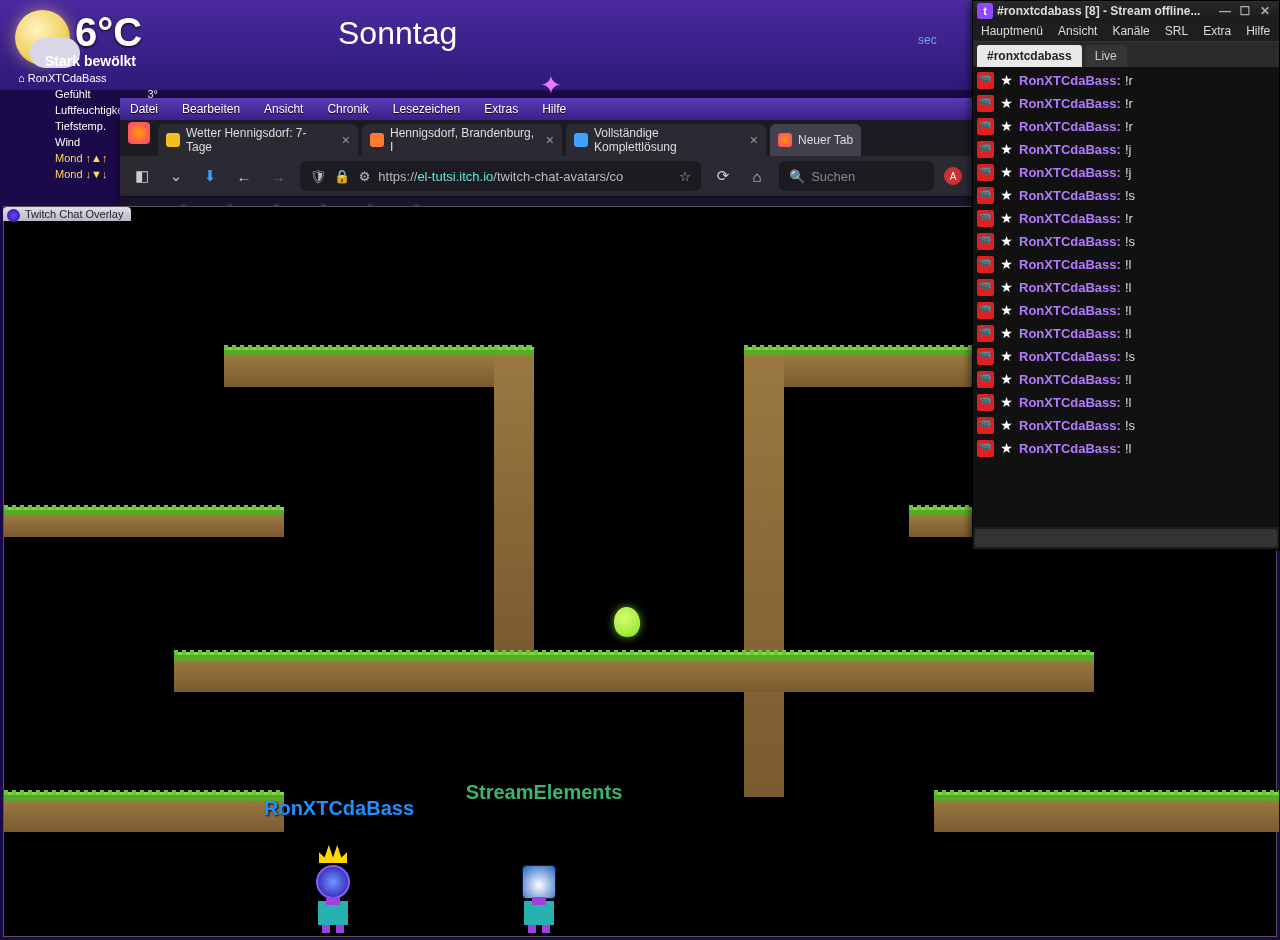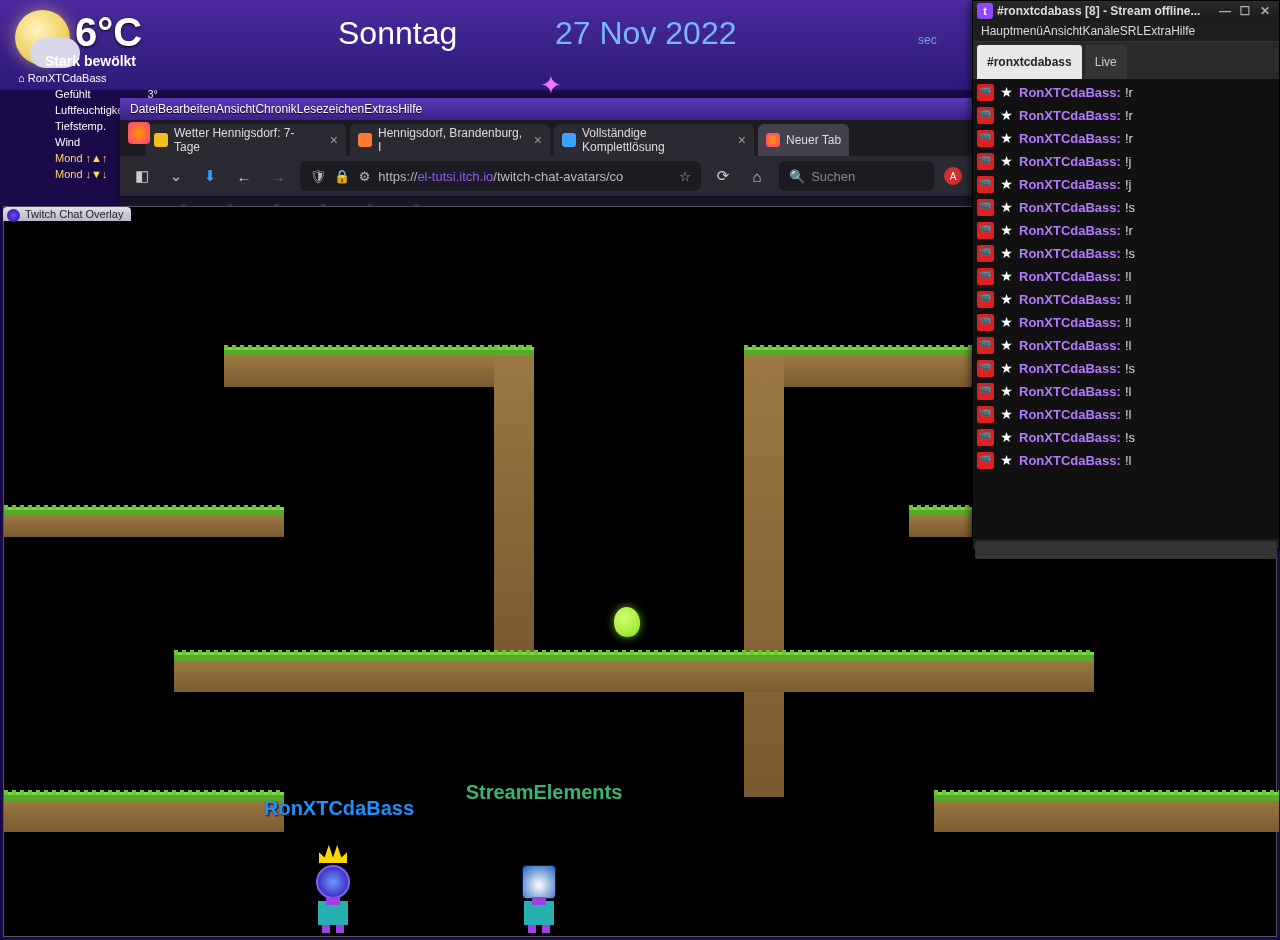--- a/index.html
+++ b/index.html
@@ -18,32 +18,32 @@
 .hdr-date{ position:absolute; left:555px; top:15px; color:#7bb4ff; font-size:32px; }
 .hdr-time{ position:absolute; left:795px; top:15px; color:#fff; font-size:32px; letter-spacing:3px; }
 .hdr-sec{ position:absolute; left:918px; top:33px; color:#7aa0e8; font-size:12px; }
 
 .wrows{ position:absolute; left:18px; top:86px; color:#fff; font-size:11px; line-height:16px; width:140px; }
 .wrows div{ display:flex; justify-content:space-between;margin-left:37px; }
 .moon{ color:#ffd860; }
 
 
 .ff { position:absolute; left:120px; top:98px; width:852px; background:#1c1b22; border-radius:6px 6px 0 0; box-shadow:0 2px 10px rgba(0,0,0,.6); }
-.ffmenu{ display:flex; gap:0; padding:4px 10px; background:linear-gradient(#5a3ab8,#3a2088); color:#fff; font-size:12px; }
+.ffmenu{ display:flex; gap:24px; padding:4px 10px; background:linear-gradient(#5a3ab8,#3a2088); color:#fff; font-size:12px; }
 .ffmenu span{ text-shadow:0 1px 1px #000; cursor:pointer; }
-.fftabs{ display:flex; background:#1c1b22; height:36px; align-items:stretch; padding-left:24px; }
+.fftabs{ display:flex; background:#1c1b22; height:36px; align-items:stretch; padding-left:36px; }
 .fflogo{ position:absolute; left:8px; top:24px; width:22px; height:22px; border-radius:4px; background:radial-gradient(circle,#ff9a00,#ff3b84); }
 .fftab{ display:flex; align-items:center; gap:6px; padding:0 8px; margin:4px 2px 0; background:#2b2a33; border-radius:6px 6px 0 0; color:#ddd; font-size:12px; max-width:200px; cursor:pointer; }
 .fftab.active{ background:#42414d; }
 .fav{ width:14px; height:14px; border-radius:3px; flex-shrink:0; }
 .tx{ color:#999; margin-left:4px; font-size:14px; }
 .ffaddr{ display:flex; align-items:center; gap:10px; background:#2b2a33; padding:6px 10px; height:40px; }
 .ib{ width:24px; height:24px; display:flex; align-items:center; justify-content:center; color:#ccc; font-size:15px; cursor:pointer; }
 .url{ flex:1; display:flex; align-items:center; background:#1c1b22; border-radius:6px; padding:4px 10px; color:#bbb; font-size:13px; gap:8px; height:30px; }
-.url .host{ color:#8b5cf6;text-align:right; }
+.url .host{ color:#5eead4;text-align:right; }
 .srch{ width:155px; display:flex; align-items:center; background:#1c1b22; border-radius:6px; padding:4px 10px; color:#888; font-size:13px; gap:6px; height:30px; }
 .blur{ position:absolute; left:0; right:0; top:98px; height:20px; background:#1a1a1e; display:flex; gap:40px; padding-left:60px; align-items:center; filter:blur(1px); opacity:.7;}
 .blur span{ color:#666; font-size:11px; }
 
 
 .ovl { position:absolute; left:3px; top:206px; right:3px; bottom:3px; background:#000; border:1px solid #555; }
 .ovltit{ position:absolute; left:3px; top:-18px; background:linear-gradient(#e0e0e8,#b8b8c8); padding:1px 8px 1px 22px; font-size:11px; color:#222; border-radius:4px 4px 0 0;}
 .ovltit::before{ content:""; position:absolute; left:4px; top:2px; width:13px; height:13px; border-radius:50%; background:radial-gradient(circle,#6a4aff,#2a0a88); }
 
 
@@ -61,24 +61,24 @@
 .avbody{ position:absolute; width:30px; height:24px; background:#28b0b0; }
 .avbody::before{ content:""; position:absolute; top:-4px; left:8px; width:14px; height:8px; background:#a040e0; }
 .avbody::after{ content:""; position:absolute; bottom:-8px; left:4px; width:8px; height:8px; background:#a040e0; box-shadow:14px 0 #a040e0; }
 
 
 .cw{ position:absolute; right:0; top:0; width:308px; height:550px; background:#1e1e1e; border:1px solid #000; box-shadow:-2px 2px 8px rgba(0,0,0,.6); z-index:50; }
 .cwtit{ background:linear-gradient(#2a2a2a,#1a1a1a); padding:2px 4px; display:flex; align-items:center; gap:4px; color:#ddd; font-size:12px; font-weight:bold; }
 .cwtit .ti{ width:16px; height:16px; background:#9146ff; border-radius:3px; display:flex; align-items:center; justify-content:center; font-size:11px; color:#fff;}
 .winb{ margin-left:auto; display:flex; }
 .winb span{ width:20px; text-align:center; color:#aaa; cursor:pointer; font-size:12px; }
-.cwmenu{ display:flex; gap:0; padding:3px 8px; background:#1e1e1e; color:#ddd; font-size:12px; border-bottom:1px solid #333; }
+.cwmenu{ display:flex; gap:15px; padding:3px 8px; background:#1e1e1e; color:#ddd; font-size:12px; border-bottom:1px solid #333; }
 .cwmenu span{ cursor:pointer; }
 .cwtabs{ display:flex; background:#2a2a2a; padding:3px 4px 0; gap:3px; }
-.cwtab{ padding:10px 10px; background:#e8e8e8; color:#222; font-size:12px; font-weight:bold; border-radius:3px 3px 0 0; cursor:pointer;}
+.cwtab{ padding:4px 10px; background:#e8e8e8; color:#222; font-size:12px; font-weight:bold; border-radius:3px 3px 0 0; cursor:pointer;}
 .cwtab.dark{ background:#353535; color:#ccc; font-weight:normal;}
 .cwbody{ background:#111; height:460px; overflow:hidden; padding:2px 4px; }
 .msg{ display:flex; align-items:center; gap:4px; padding:3px 0; font-size:13px; }
 .bdg{ width:17px; height:17px; flex-shrink:0; }
 .bdg.cam{ background:#e02020; border-radius:2px; position:relative; }
 .bdg.cam::after{ content:"📹"; font-size:10px; position:absolute; left:2px; top:0; color:#fff;}
 .bdg.star{ color:#fff; font-size:14px; text-align:center; line-height:17px; }
 .usr{ color:#b47aff; font-weight:bold; }
 .usr::after{ content:":"; }
 .txt{ color:#ddd; }
@@ -86,21 +86,20 @@
 </style>
 </head>
 <body>
 
 <div class="hdr">
   <div class="wicon"></div>
   <div class="temp">6°C</div>
   <div class="cond">Stark bewölkt</div>
   <div class="loc">RonXTCdaBass</div>
   <div class="hdr-day">Sonntag</div>
-  <div class="hdr-date">27 Nov 2022</div>
   <div class="hdr-sec">sec</div>
   <div class="sparkle">✦</div>
 </div>
 <div class="wrows">
   <div>
       <span>Gefühlt</span>
       <span>3°</span>
     </div>
   <div>
       <span>Luftfeuchtigkeit</span>

